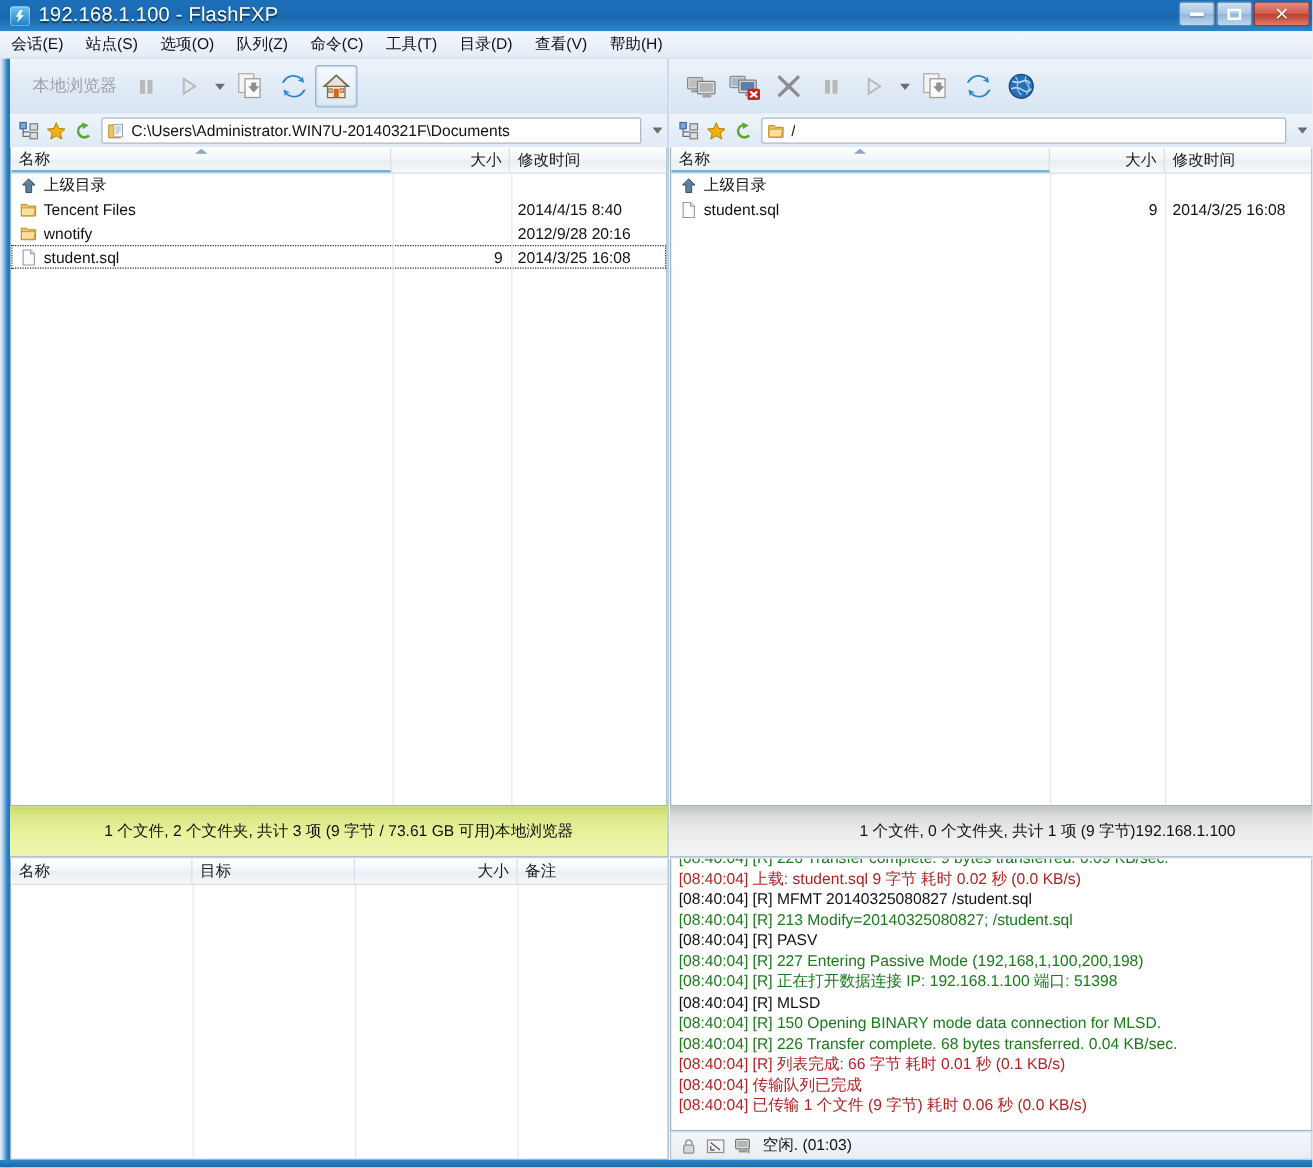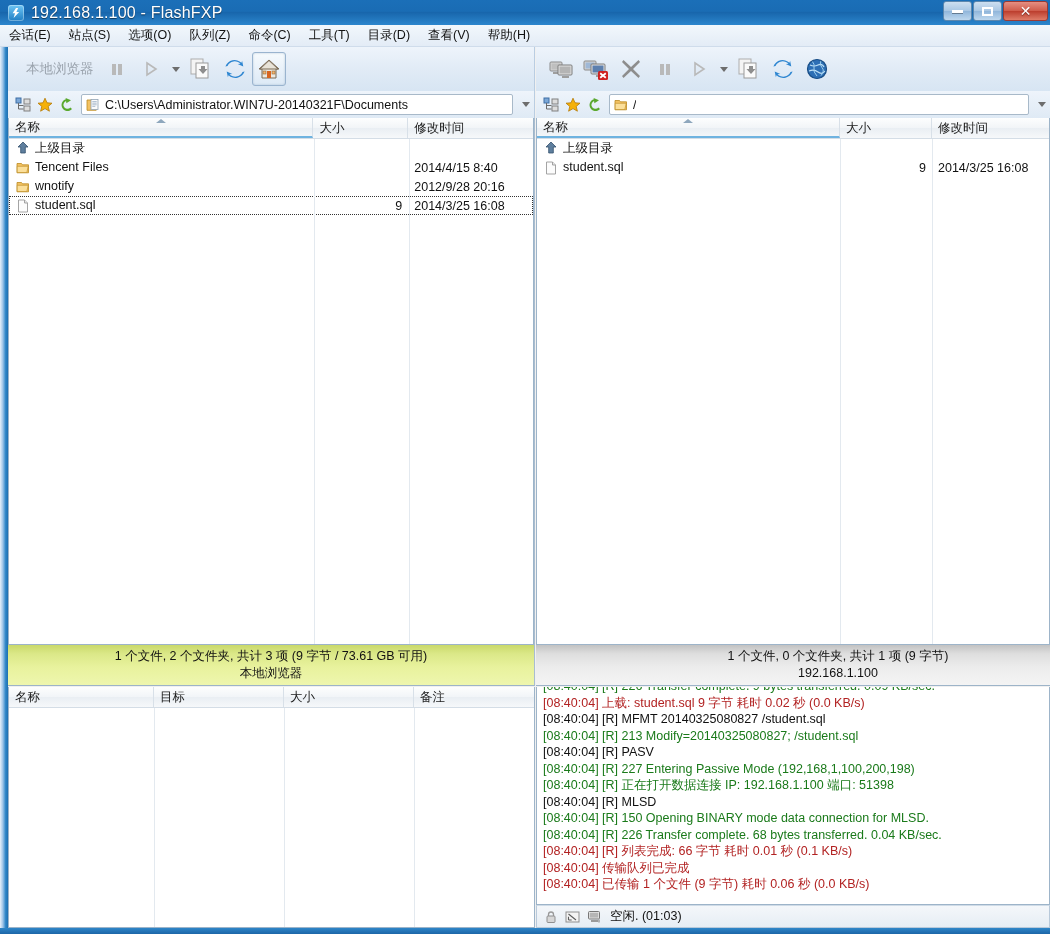--- a/index.html
+++ b/index.html
@@ -120,40 +120,40 @@
     display:flex;height:21px;box-sizing:border-box;
     background:linear-gradient(to bottom,#fdfefe 0%,#f2f5f8 48%,#e9eef3 50%,#f6f8fa 100%);
     border-bottom:1px solid #d4dde6;
     position:relative;
   }
   .colhdr .ch{
     box-sizing:border-box;border-right:1px solid #d8e0e8;
     display:flex;align-items:center;padding:0 6px;font-size:12.5px;color:#1a1a1a;
     position:relative;white-space:nowrap;
   }
-  .colhdr .ch.num{justify-content:flex-start;}
+  .colhdr .ch.num{justify-content:flex-end;}
   .colhdr .ch.active{border-bottom:2px solid #6fb3e0;}
   .sortmark{
     position:absolute;left:50%;top:1px;margin-left:-5px;
     width:0;height:0;border-left:5px solid transparent;border-right:5px solid transparent;
     border-bottom:4px solid #8ea7bd;
   }
 
   .row{display:flex;height:19px;align-items:center;box-sizing:border-box;}
-  .row .c{box-sizing:border-box;padding:2px 6px;font-size:12.5px;color:#111;white-space:nowrap;overflow:hidden;display:flex;}
+  .row .c{box-sizing:border-box;padding:2px 6px;font-size:12.5px;color:#111;white-space:nowrap;overflow:hidden;display:flex;align-items:center;}
   .row .c.num{justify-content:flex-end;}
   .row.focused{outline:1px dotted #333;outline-offset:-1px;}
   .fileico{width:15px;height:15px;margin-right:5px;flex:none;display:flex;align-items:center;justify-content:center;}
 
   .pane-cols-l{position:absolute;top:21px;left:0;right:0;bottom:0;pointer-events:none;}
   .vline{position:absolute;top:0;bottom:0;width:1px;background:#e3e9ef;}
 
   
   .statusbar{position:absolute;top:645px;height:41px;box-sizing:border-box;
-    display:flex;flex-direction:column;align-items:center;justify-content:center;}
+    display:flex;flex-direction:row;align-items:center;justify-content:center;}
   .statusbar.left{left:8px;width:527px;
     background:linear-gradient(to bottom,#c9d96a 0%,#dbe888 22%,#e8f29d 55%,#eef6ae 100%);
     border-right:1px solid #a9bdd0;border-bottom:1px solid #9db4c9;}
   .statusbar.right{left:536px;width:604px;
     background:linear-gradient(to bottom,#c2c2c2 0%,#dedede 22%,#ececec 55%,#f4f4f4 100%);
     border-bottom:1px solid #9db4c9;}
   .st-line{font-size:12.5px;color:#111;line-height:17px;white-space:nowrap;}
 
   
   .queue{position:absolute;left:8px;top:687px;width:527px;height:241px;background:#fff;

